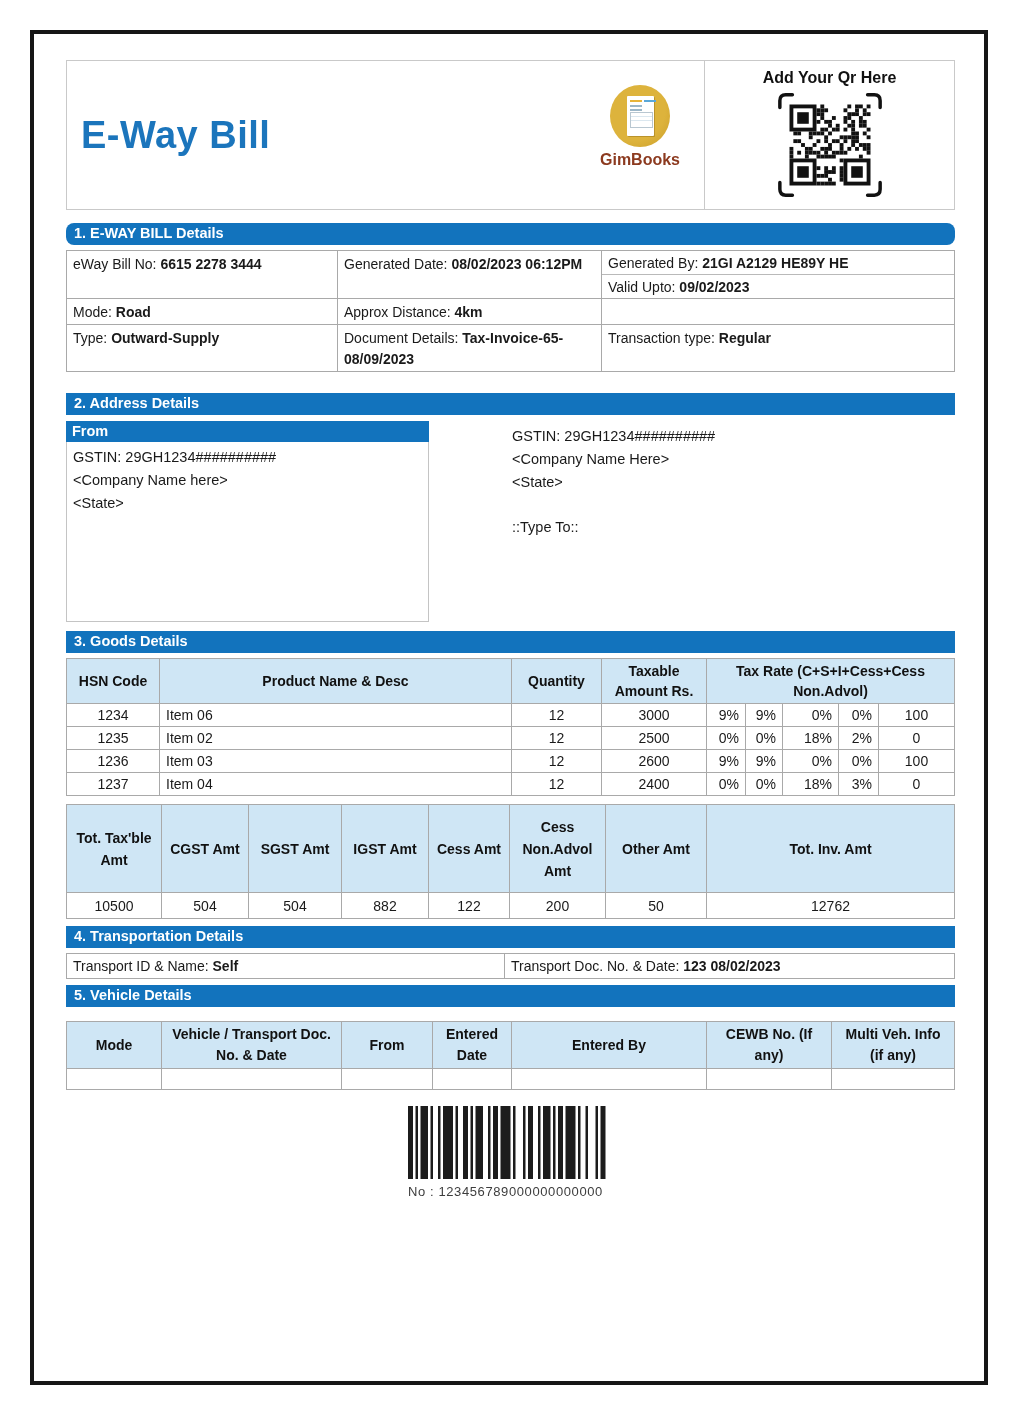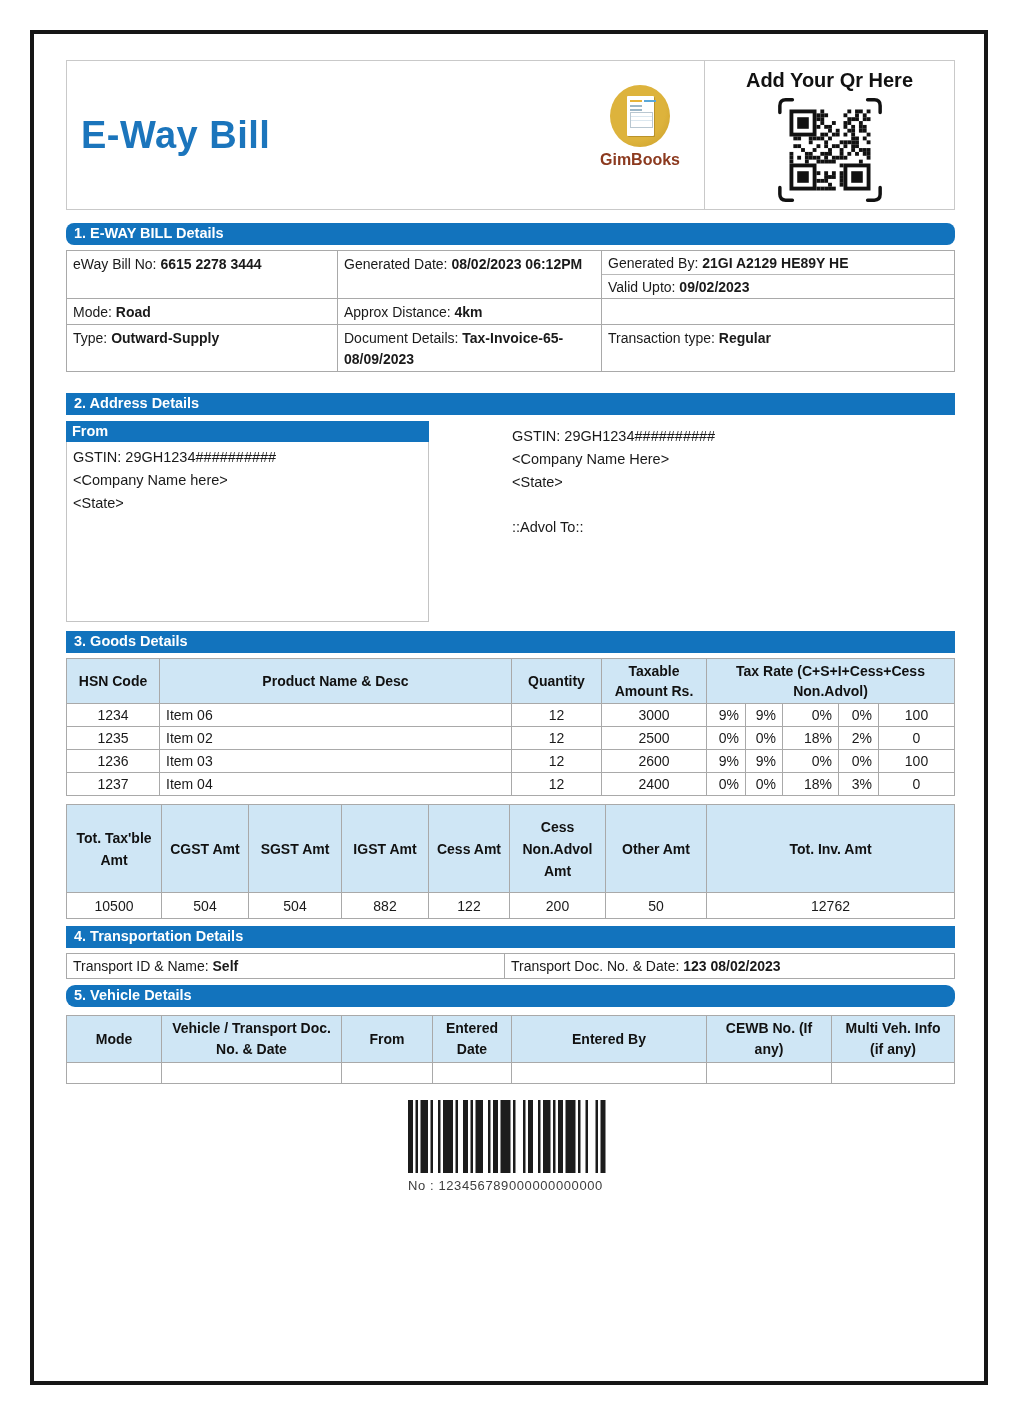--- a/index.html
+++ b/index.html
@@ -45,33 +45,33 @@
     content:""; position:absolute; left:3px; top:16px; width:21px; height:14px;
     border:1px solid #b9c7d1;
     background:linear-gradient(#fff 0 3px, #dbe7ef 3px 4px, #fff 4px 7px, #dbe7ef 7px 8px, #fff 8px);
   }
   .logo-text { font-size:16px; font-weight:bold; color:#8c3a1f; margin-top:4px; }
 
   .header-right {
     width:250px; border-left:1px solid #c9c9c9;
     display:flex; flex-direction:column; align-items:center; padding-top:8px;
   }
-  .qr-title { font-size:20px; font-weight:bold; color:#111; }
+  .qr-title { font-size:16px; font-weight:bold; color:#111; }
   .qr-box { margin-top:4px; }
 
   
   .bar {
     background:#1273bd; color:#ffffff; font-weight:bold; font-size:14.5px;
     padding:2px 8px 3px 8px; line-height:17px;
   }
   .bar.s1 { margin-bottom:5px;border-radius:8px; }
   .bar.s2 { margin-bottom:6px; }
   .bar.s3 { margin-bottom:5px; }
   .bar.s4 { margin-bottom:5px; }
-  .bar.s5 { margin-bottom:8px;border-radius:9px; }
+  .bar.s5 { margin-bottom:14px; }
 
   
   table { border-collapse:collapse; width:100%; table-layout:fixed; font-size:14px; }
   td, th { border:1px solid #a9a9a9; padding:1px 6px; vertical-align:middle; }
   .lbl { color:#1a1a1a; }
   .val { font-weight:bold; }
   .c-center { text-align:center; }
   .c-left { text-align:left; }
   .c-right { text-align:right; }
   .thead-blue td, .thead-blue th {
@@ -350,21 +350,21 @@
         <div>&lt;Company Name here&gt;</div>
         <div>&lt;State&gt;</div>
       </div>
     </div>
     <div class="addr-gap"></div>
     <div class="to-box">
       <div class="addr-body">
         <div>GSTIN: 29GH1234##########</div>
         <div>&lt;Company Name Here&gt;</div>
         <div>&lt;State&gt;</div>
-        <div class="addr-line5">::Advol To::</div>
+        <div class="addr-line5">::Type To::</div>
       </div>
     </div>
   </div>
 
   <div class="bar s3">3. Goods Details</div>
   <table class="goods-table">
     <colgroup>
       <col style="width:93px">
         <col style="width:352px">
         <col style="width:90px">

